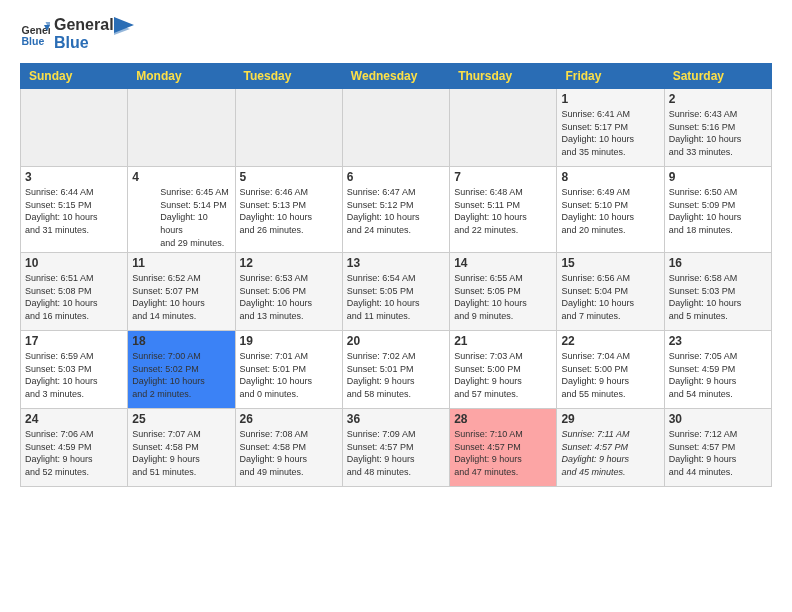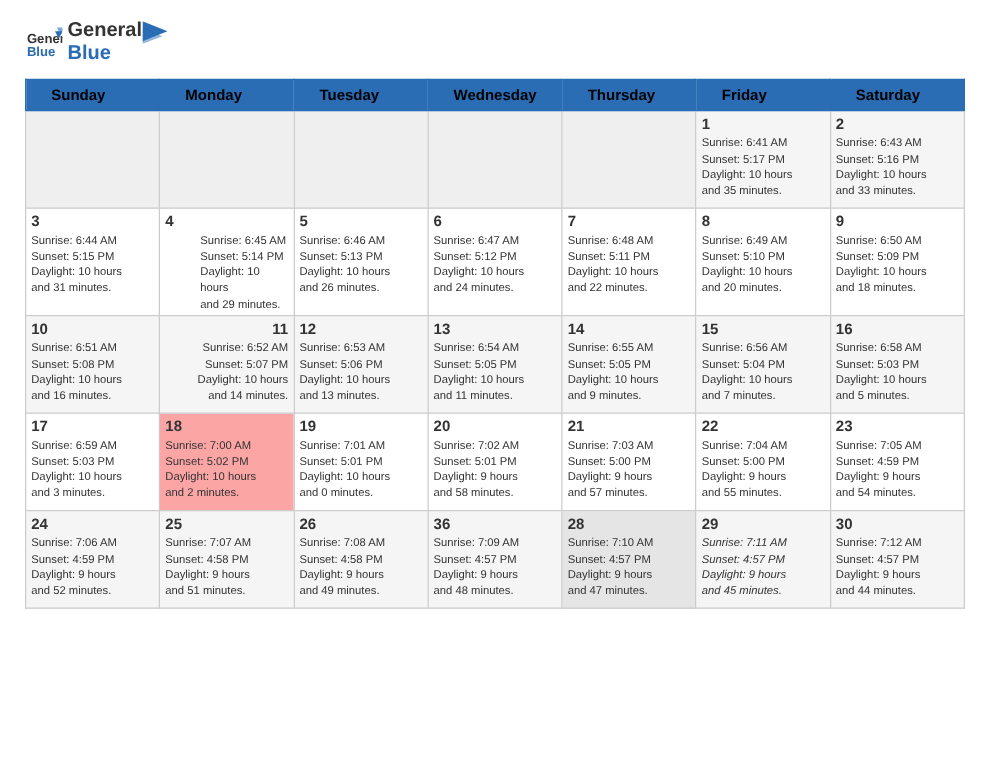--- a/index.html
+++ b/index.html
@@ -42,24 +42,24 @@
       font-size: 16px;
       color: #555;
     }
     table {
       width: 100%;
       border-collapse: collapse;
       table-layout: fixed;
     }
     th {
       background-color: #2a6db5;
-      color: #000000;
+      color: #fde047;
       font-size: 12px;
       font-weight: bold;
-      padding: 5px 20px;
+      padding: 5px 8px;
       text-align: left;
       border: 1px solid #2a6db5;
     }
     td {
       border: 1px solid #ccc;
       vertical-align: top;
       padding: 3px 4px;
       font-size: 9.5px;
       color: #333;
       height: 78px;
@@ -204,21 +204,21 @@
           </td>
         </tr>
         <tr>
           <td style="background: rgb(245, 245, 245);">
             <span class="day-num">10</span>
             <div class="day-info" style="white-space: pre-line;">Sunrise: 6:51 AM
 Sunset: 5:08 PM
 Daylight: 10 hours
 and 16 minutes.</div>
           </td>
-          <td style="background: rgb(245, 245, 245); text-align: right;">
+          <td style="background: rgb(245, 245, 245);">
             <span class="day-num">11</span>
             <div class="day-info" style="white-space: pre-line;">Sunrise: 6:52 AM
 Sunset: 5:07 PM
 Daylight: 10 hours
 and 14 minutes.</div>
           </td>
           <td style="background: rgb(245, 245, 245);">
             <span class="day-num">12</span>
             <div class="day-info" style="white-space: pre-line;">Sunrise: 6:53 AM
 Sunset: 5:06 PM
@@ -255,21 +255,21 @@
           </td>
         </tr>
         <tr>
           <td style="background: rgb(255, 255, 255);">
             <span class="day-num">17</span>
             <div class="day-info" style="white-space: pre-line;">Sunrise: 6:59 AM
 Sunset: 5:03 PM
 Daylight: 10 hours
 and 3 minutes.</div>
           </td>
-          <td style="background: #fca5a5;">
+          <td style="background: #3b82f6;">
             <span class="day-num">18</span>
             <div class="day-info" style="white-space: pre-line;">Sunrise: 7:00 AM
 Sunset: 5:02 PM
 Daylight: 10 hours
 and 2 minutes.</div>
           </td>
           <td style="background: rgb(255, 255, 255);">
             <span class="day-num">19</span>
             <div class="day-info" style="white-space: pre-line;">Sunrise: 7:01 AM
 Sunset: 5:01 PM
@@ -327,21 +327,21 @@
 Daylight: 9 hours
 and 49 minutes.</div>
           </td>
           <td style="background: rgb(245, 245, 245);">
             <span class="day-num">36</span>
             <div class="day-info" style="white-space: pre-line;">Sunrise: 7:09 AM
 Sunset: 4:57 PM
 Daylight: 9 hours
 and 48 minutes.</div>
           </td>
-          <td style="background: #e5e5e5;">
+          <td style="background: #fca5a5;">
             <span class="day-num">28</span>
             <div class="day-info" style="white-space: pre-line;">Sunrise: 7:10 AM
 Sunset: 4:57 PM
 Daylight: 9 hours
 and 47 minutes.</div>
           </td>
           <td style="background: rgb(245, 245, 245); margin-left: 43px;">
             <span class="day-num">29</span>
             <div class="day-info" style="white-space: pre-line; font-style: italic;">Sunrise: 7:11 AM
 Sunset: 4:57 PM

